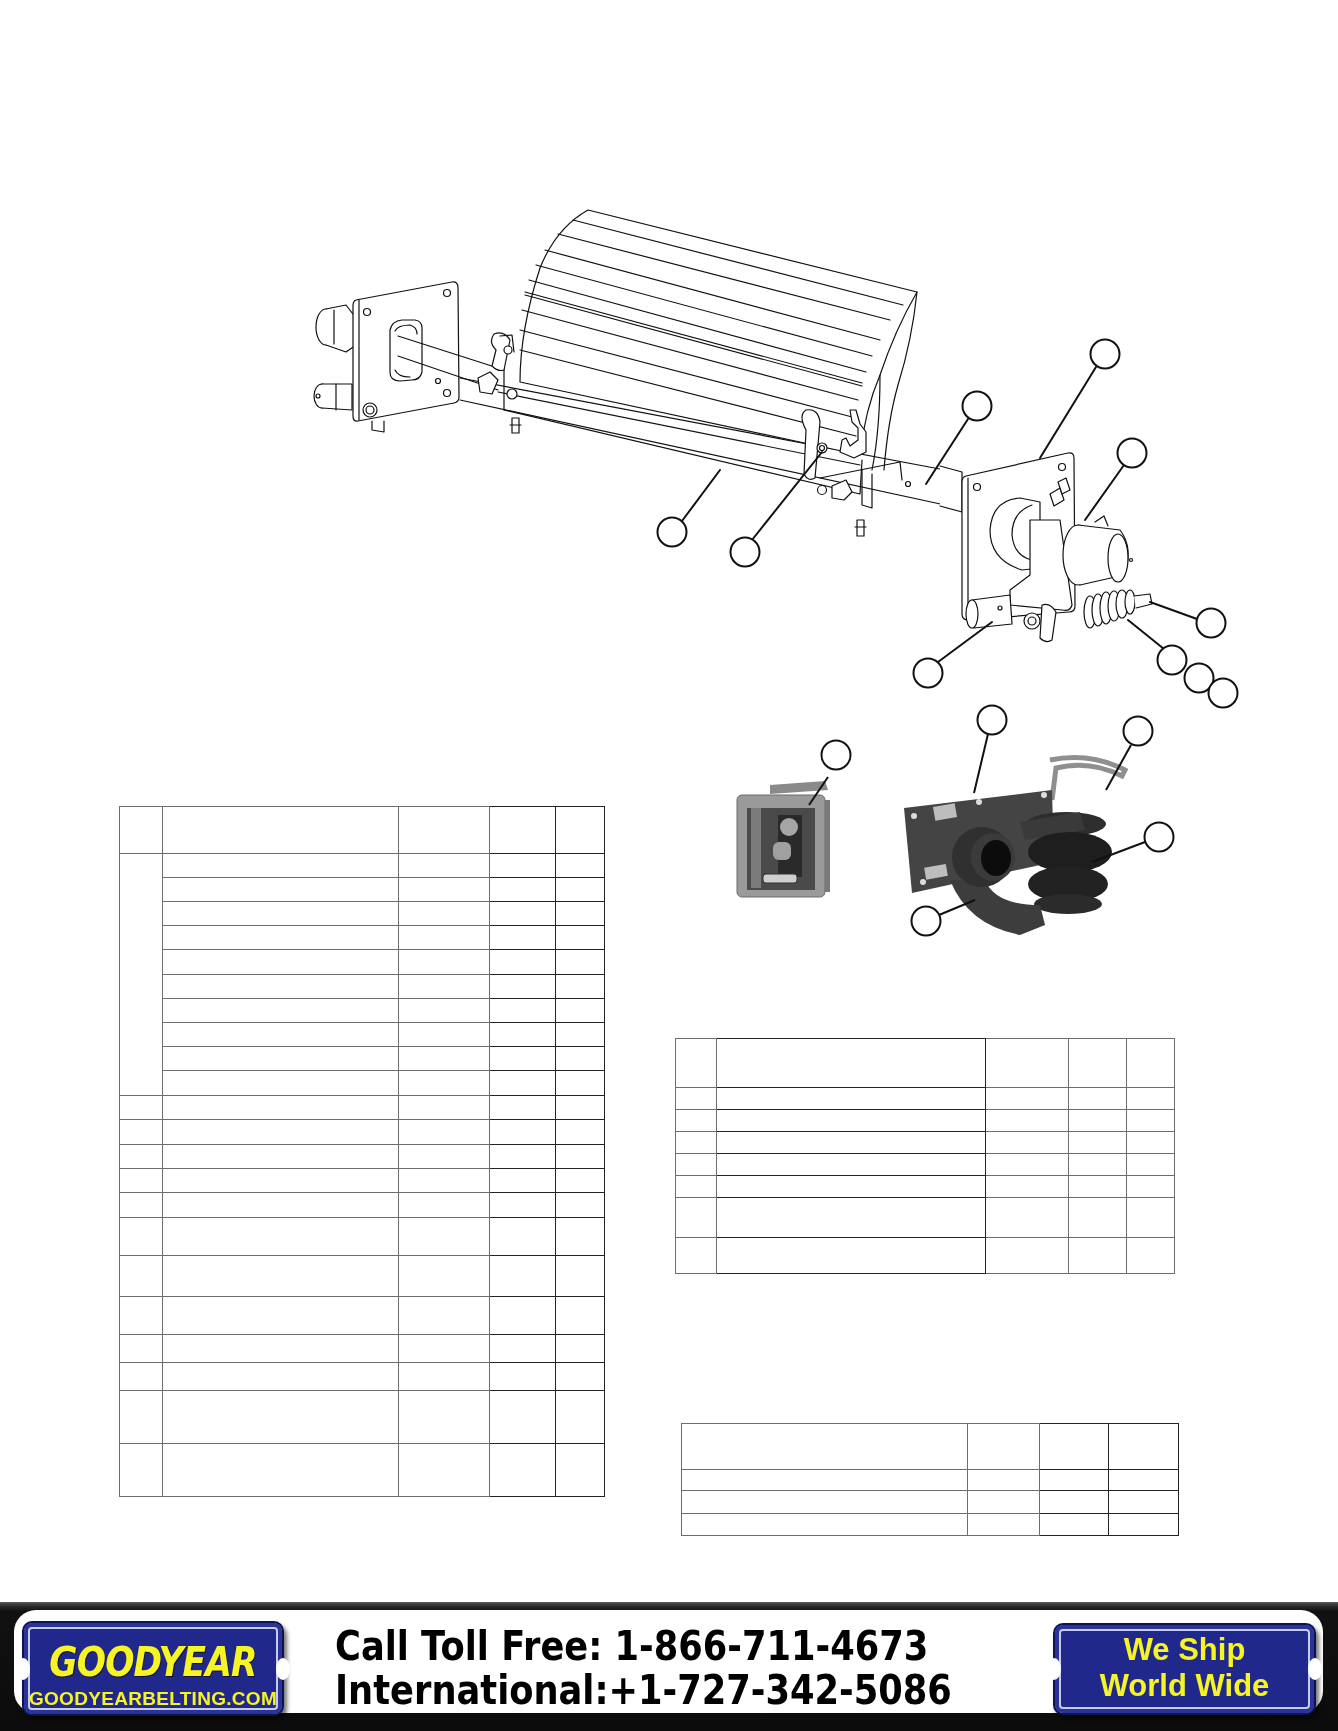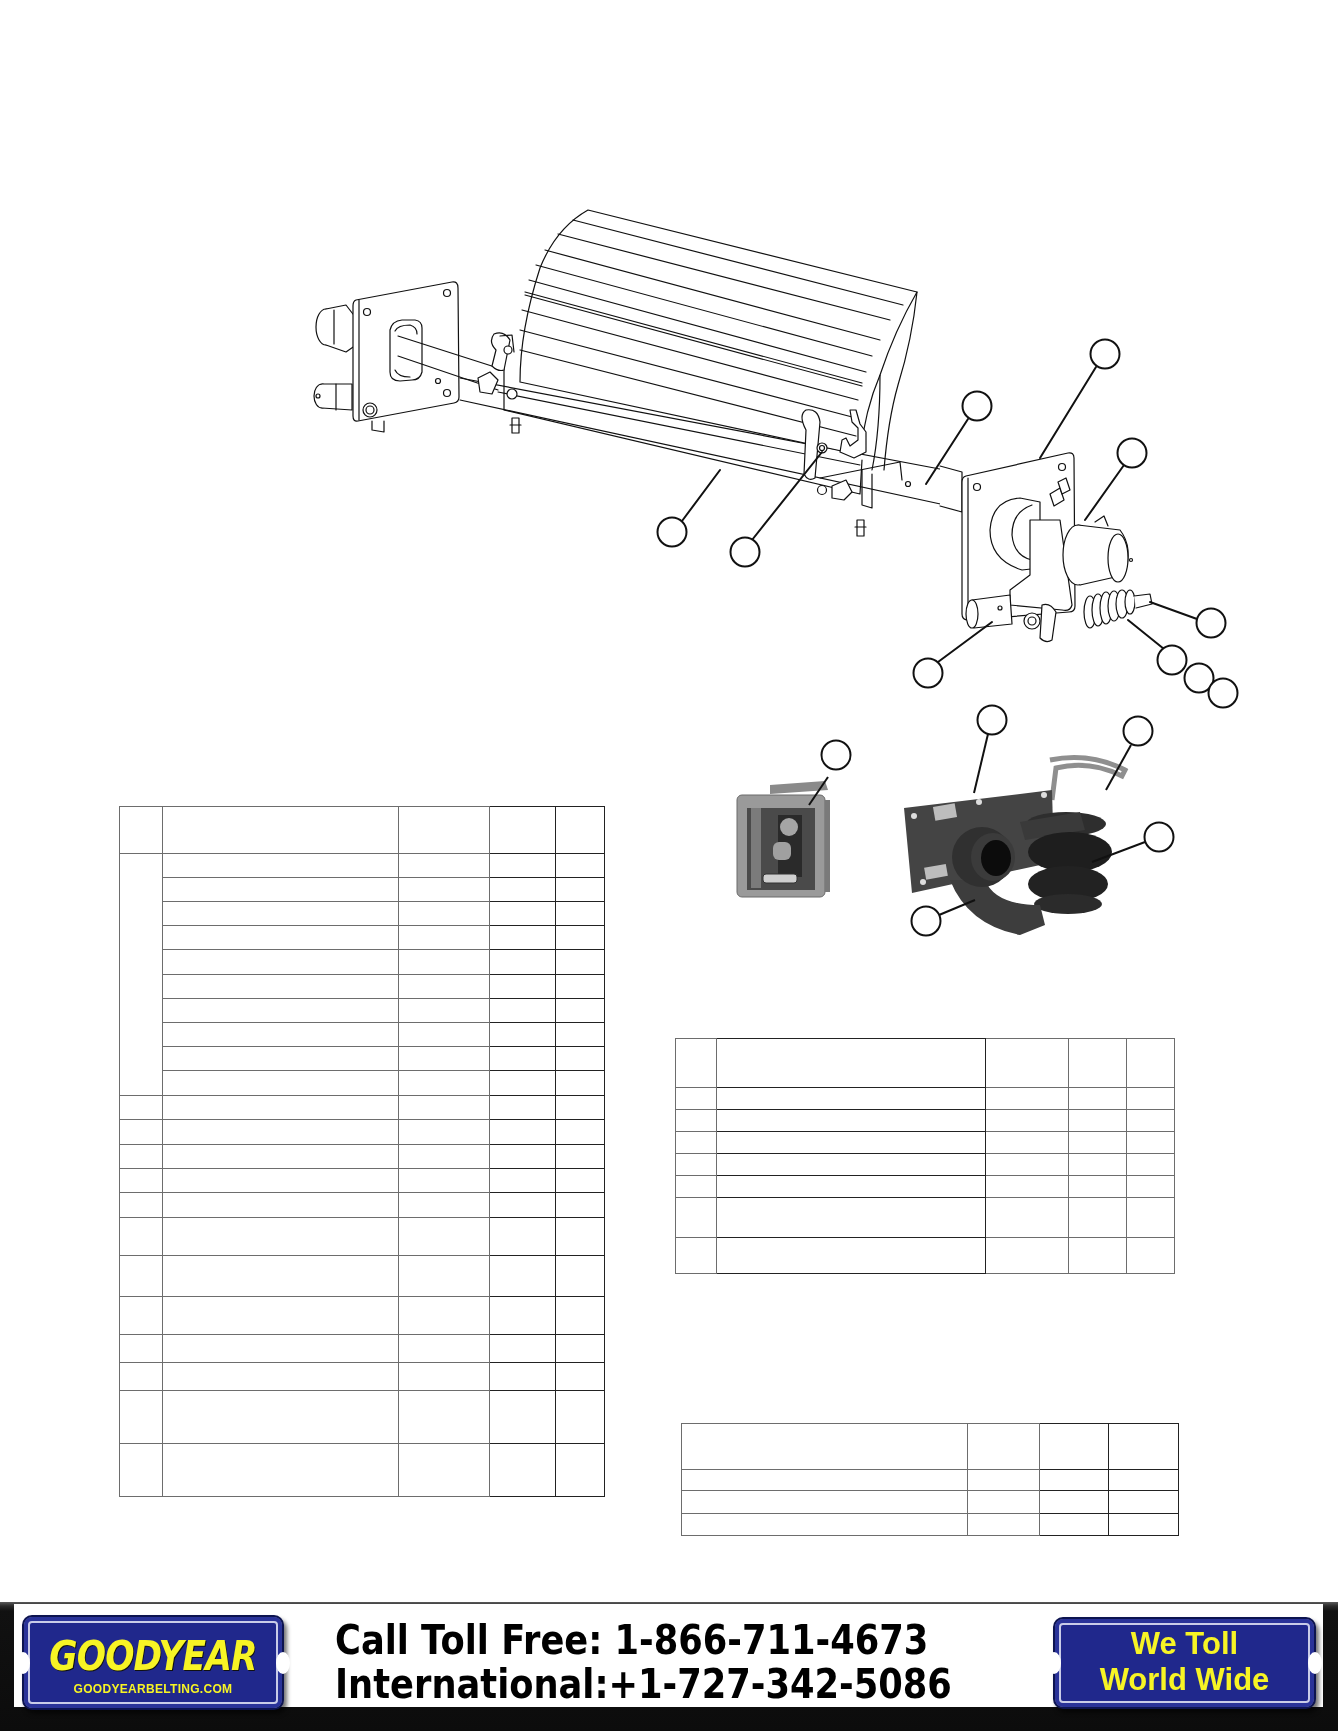--- a/index.html
+++ b/index.html
@@ -4,28 +4,28 @@
 <style>
   html, body { margin:0; padding:0; background:#ffffff; }
   body { width:1338px; height:1731px; position:relative; overflow:hidden; font-family:"DejaVu Sans", sans-serif; }
   svg.drawing { position:absolute; left:0; top:0; }
   table.parts { position:absolute; border-collapse:collapse; table-layout:fixed; background:#fff; }
   table.parts td { border:1.5px solid #222; padding:0; font-size:12px; color:#000; }
   table.parts td.g { border-color:#6d6d6d; }
   
   .footer { position:absolute; left:0; top:1602px; width:1338px; height:129px; background:#1a1a1a;
             background-image:linear-gradient(180deg,#5a5a5a 0,#2b2b2b 4px,#111 9px,#0c0c0c 100%); }
-  .footer-inner { position:absolute; left:14px; top:2px; width:1309px; height:103px; background:#ffffff; }
+  .footer-inner { position:absolute; left:14px; top:8px; width:1309px; height:103px; background:#ffffff;border-radius:22px; }
   .badge { position:absolute; background:#20288c; border:2px solid #0d1450;
            box-shadow: 3px 4px 4px rgba(0,0,0,0.55), inset 0 0 0 4px #2a3399, inset 0 0 0 6px #c9cce8;
            border-radius:10px; color:#f7f425; text-align:center; }
   .badge .notch { position:absolute; width:14px; height:22px; background:#ffffff; top:50%; margin-top:-11px; border-radius:50%; }
   .gy-title { position:absolute; left:0; right:0; top:16px; font-family:"DejaVu Sans", sans-serif; font-weight:bold; font-style:italic;
               font-size:40px; letter-spacing:-1px; transform:scaleX(0.86); color:#f7f425; text-shadow:1px 1px 0 #111; }
-  .gy-sub { position:absolute; left:0; right:0; top:65px; font-family:"Liberation Sans", sans-serif; font-weight:bold; font-size:12px; color:#f7f425; letter-spacing:0.3px; }
+  .gy-sub { position:absolute; left:0; right:0; top:65px; font-family:"Liberation Sans", sans-serif; font-weight:bold; font-size:19px; color:#f7f425; letter-spacing:0.3px; }
   .ship { position:absolute; left:0; right:0; font-family:"Liberation Sans", sans-serif; font-weight:bold; font-size:31px; color:#f7f425; line-height:36px; }
   .call { position:absolute; font-family:"DejaVu Sans", sans-serif; font-weight:bold; color:#000; white-space:nowrap; transform-origin:left top; }
 </style>
 </head>
 <body>
 
 <svg class="drawing" width="1338" height="1000" viewBox="0 0 1338 1000" xmlns="http://www.w3.org/2000/svg">
   <g fill="none" stroke="#111" stroke-width="1.2" stroke-linejoin="round" stroke-linecap="round">
 
     <g>
@@ -495,17 +495,17 @@
       <div class="gy-title">GOODYEAR</div>
       <div class="gy-sub">GOODYEARBELTING.COM</div>
     </div>
 
     <div class="call" style="left:321px; top:12px; font-size:41px; transform:scaleX(0.86);">Call Toll Free: 1-866-711-4673</div>
     <div class="call" style="left:321px; top:56px; font-size:41px; transform:scaleX(0.86);">International:+1-727-342-5086</div>
 
     <div class="badge" style="left:1039px; top:13px; width:259px; height:88px;">
       <span class="notch" style="left:-8px;"></span>
       <span class="notch" style="right:-8px;"></span>
-      <div class="ship" style="top:7px;">We Toll</div>
+      <div class="ship" style="top:7px;">We Ship</div>
       <div class="ship" style="top:43px;text-align:center;">World Wide</div>
     </div>
   </div>
 </div>
 
 </body></html>

